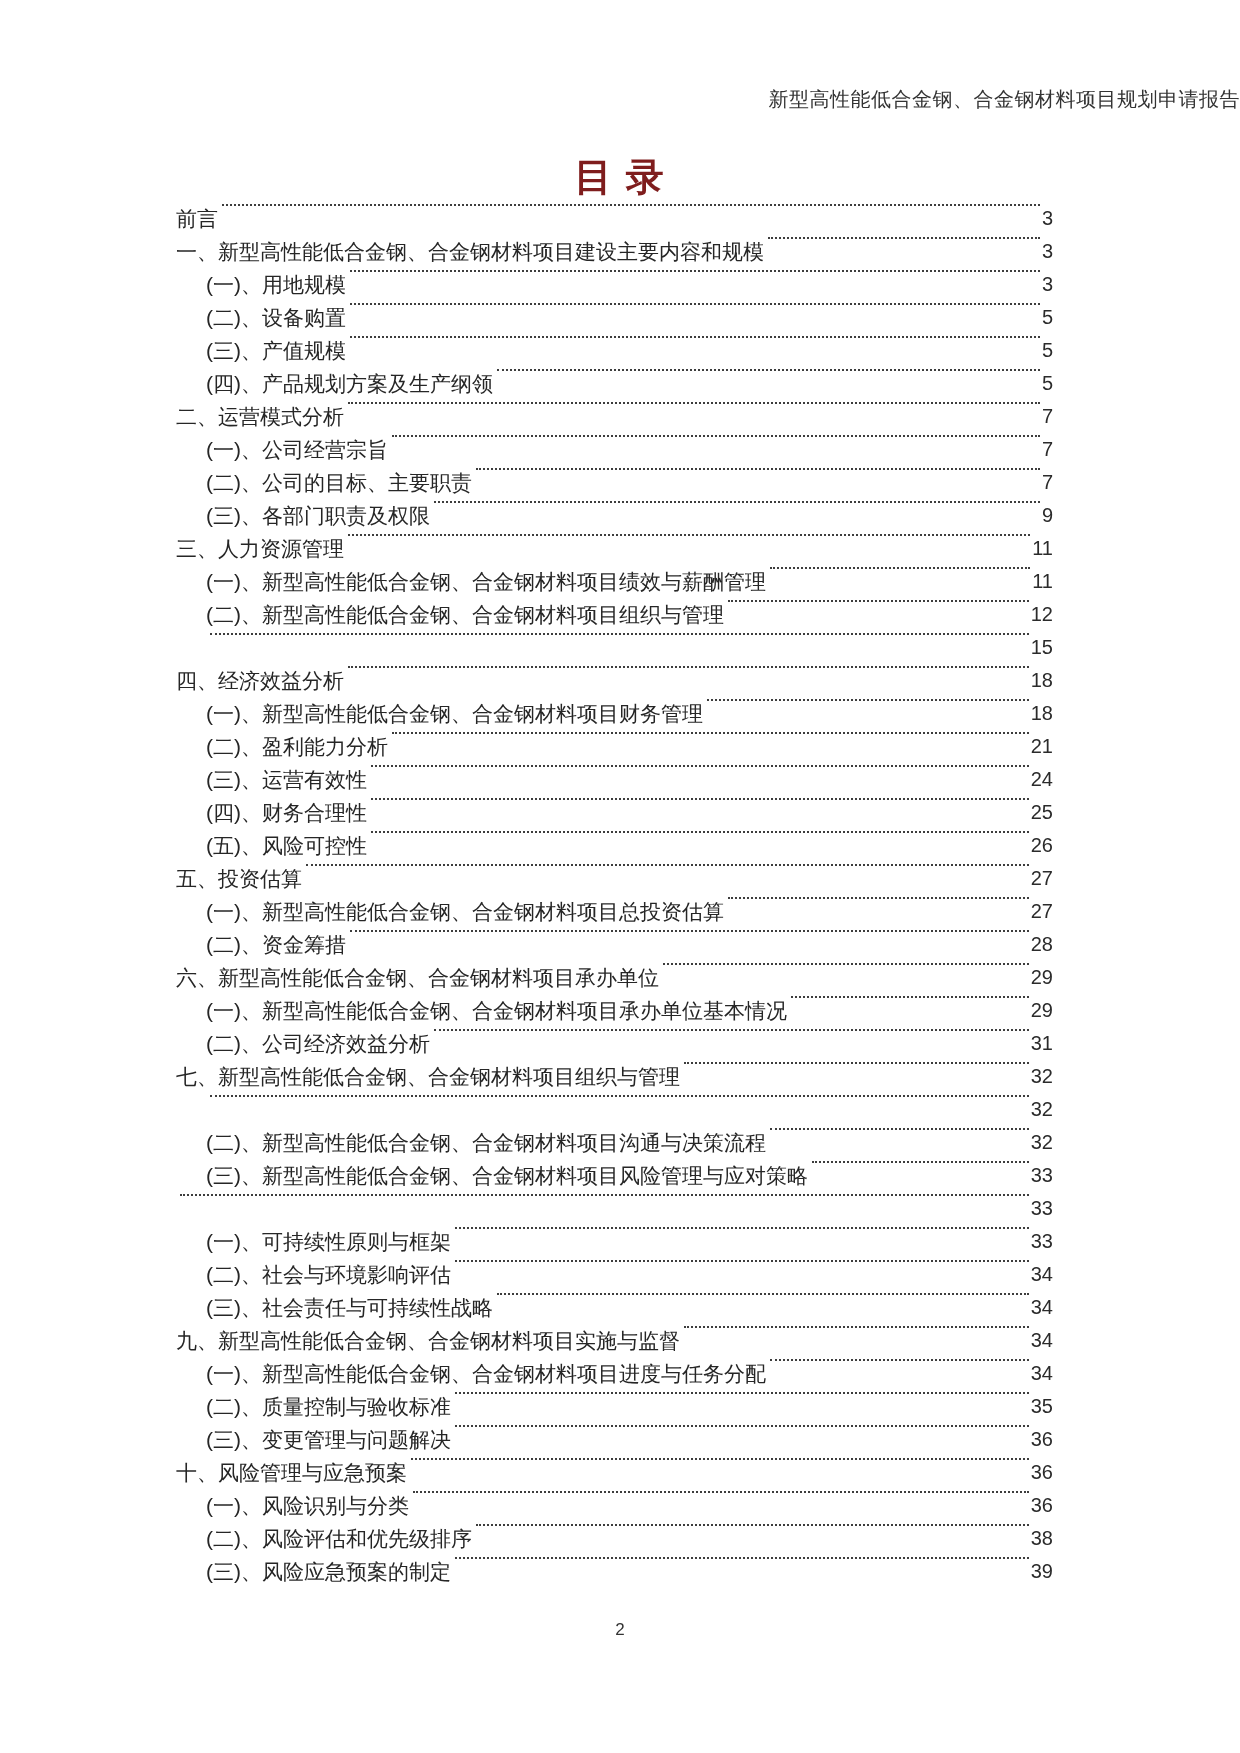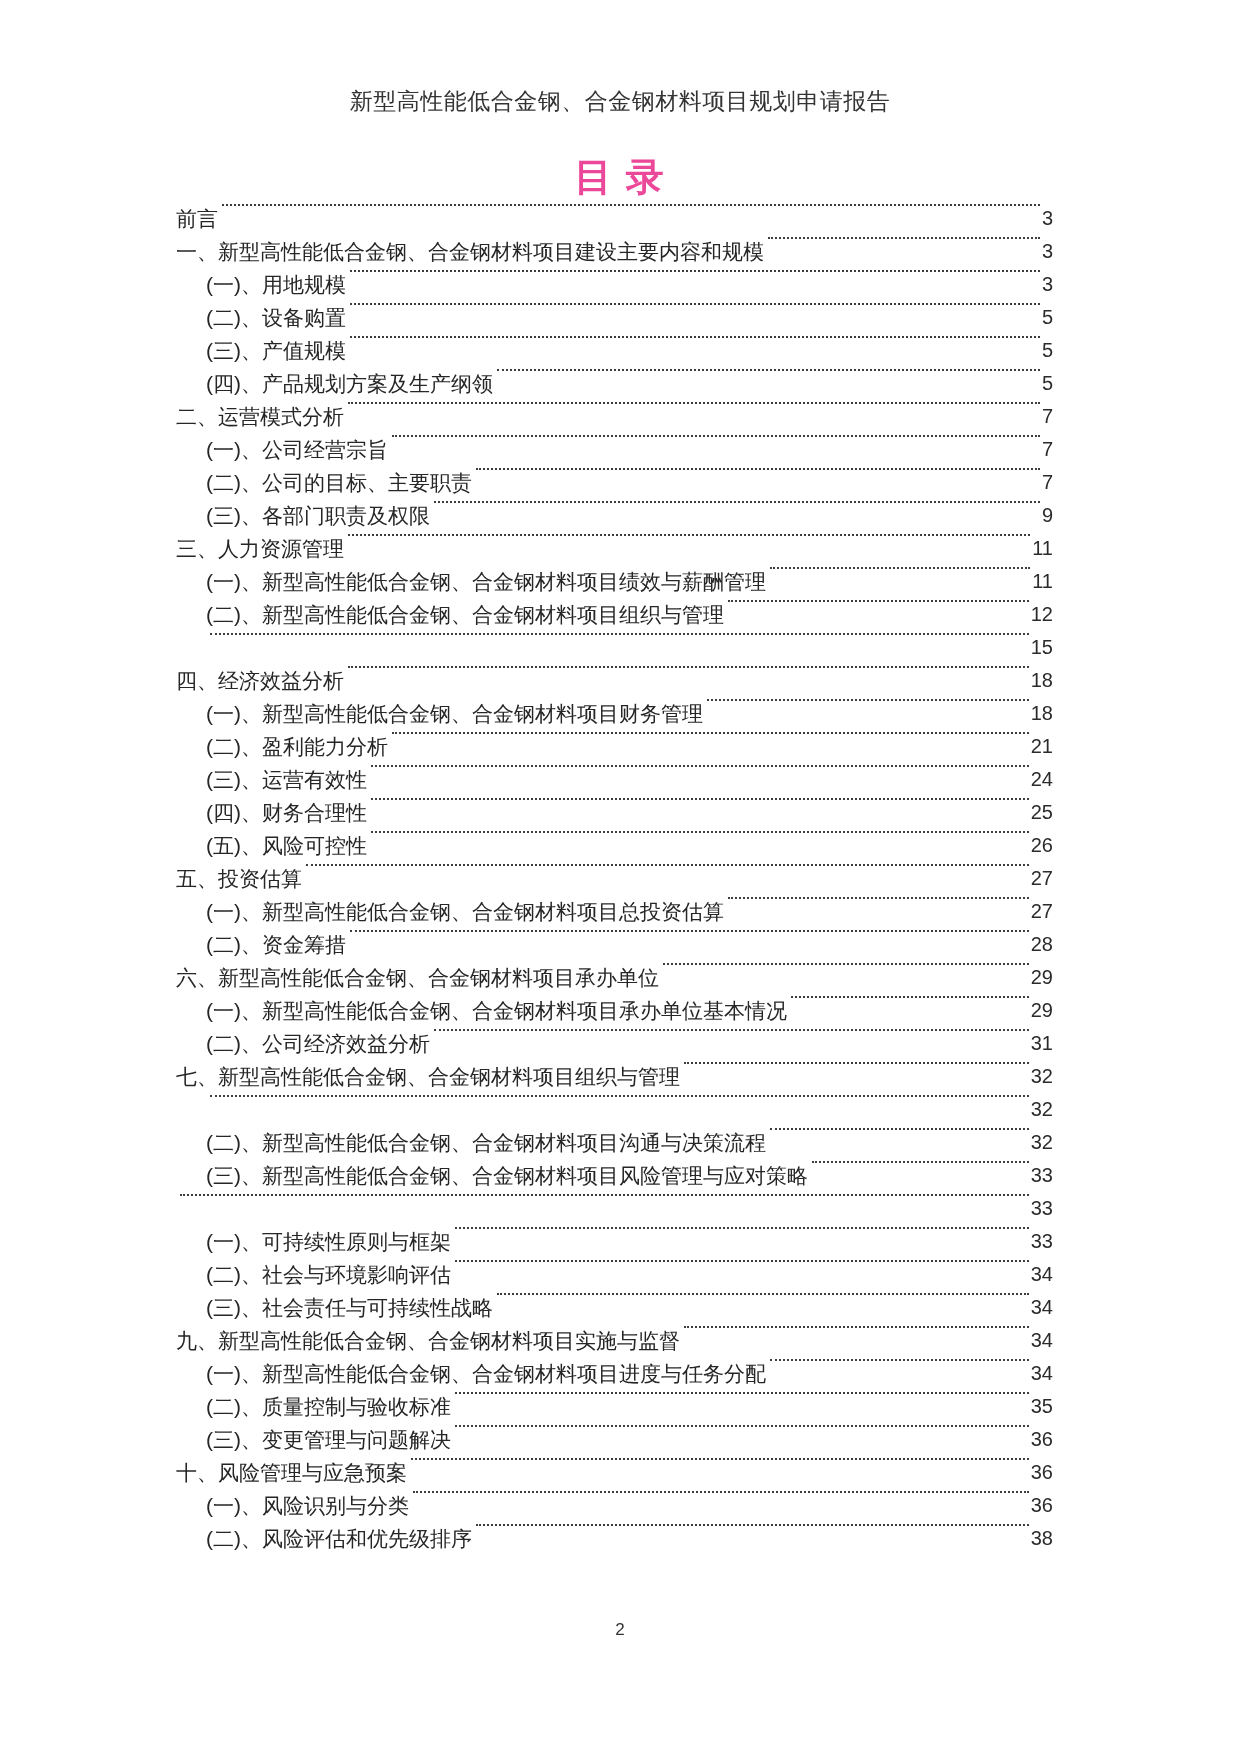--- a/index.html
+++ b/index.html
@@ -13,36 +13,36 @@
     position: relative;
     font-family: "Liberation Sans", sans-serif;
     color: #262626;
     overflow: hidden;
   }
   .doc-header {
     position: absolute;
     top: 86px;
     left: 0;
     width: 100%;
-    text-align: center;
+    text-align: right;
     font-family: "Liberation Serif", "DejaVu Serif", serif;
-    font-size: 23px;
+    font-size: 20px;
     color: #333333;
     letter-spacing: 0.5px;
   }
   .doc-title {
     position: absolute;
     top: 152px;
     left: 0;
     width: 100%;
     text-align: center;
     font-family: "Liberation Serif", "DejaVu Serif", serif;
     font-weight: bold;
     font-size: 38px;
-    color: #ec4899;
+    color: #7f1d1d;
     letter-spacing: 2px;
   }
   .toc {
     position: absolute;
     top: 204px;
     left: 176px;
     width: 877px; 
   }
   .toc-row {
     display: flex;
@@ -326,15 +326,20 @@
     <span class="toc-leader"></span>
     <span class="toc-page">36</span>
   </div>
 
   <div class="toc-row level-1">
     <span class="toc-label">(二)、风险评估和优先级排序</span>
     <span class="toc-leader"></span>
     <span class="toc-page">38</span>
   </div>
 
+  <div class="toc-row level-1">
+    <span class="toc-label">(三)、风险应急预案的制定</span>
+    <span class="toc-leader"></span>
+    <span class="toc-page">39</span>
+  </div>
 </div>
 
 <div class="doc-footer">2</div>
 
 </body></html>

